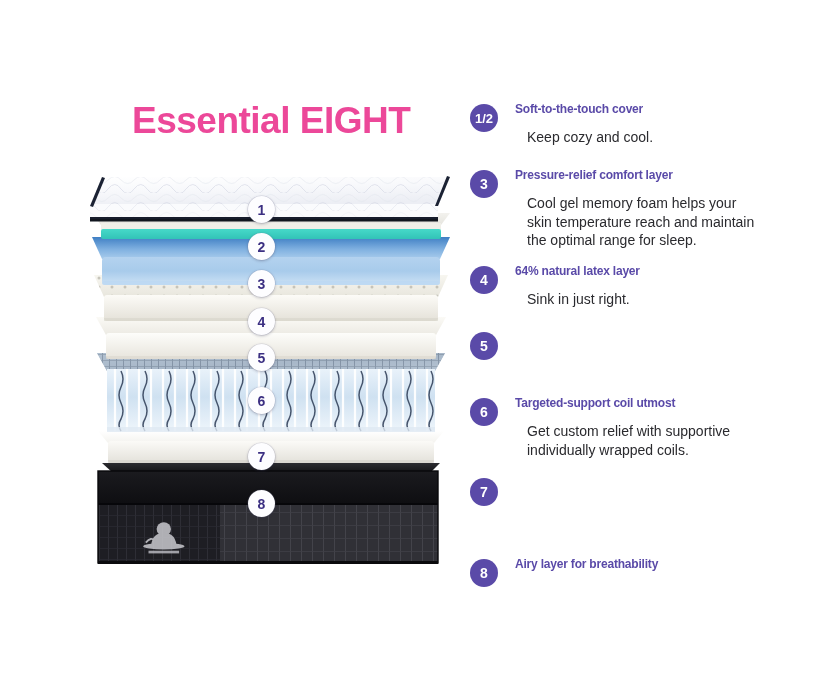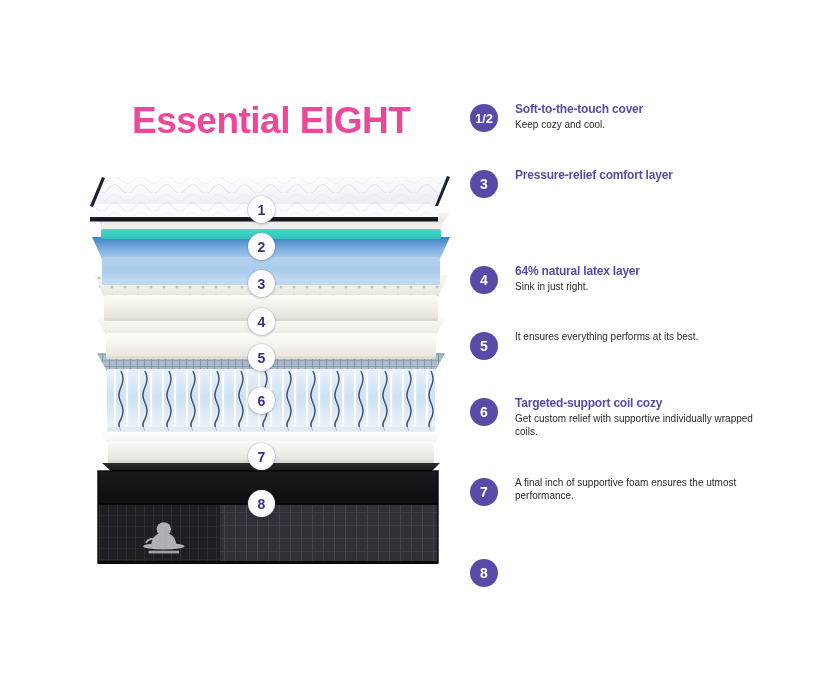--- a/index.html
+++ b/index.html
@@ -64,24 +64,24 @@
   .ftext{position:absolute;left:45px;top:-2px;width:258px;}
   .fhead{
     font-size:12px;
     font-weight:bold;
     color:#5a4aa8;
     letter-spacing:-0.2px;
     white-space:nowrap;
     margin:0 0 2px 0;
   }
   .fbody{
-    font-size:10px;
+    font-size:14px;
     color:#2a2a2e;
     line-height:1.33;
-    margin:0;
+    margin:12px;
   }
 </style>
 </head>
 <body>
 
 <div id="title">Essential EIGHT</div>
 
 <div id="diagram">
 
   <div class="layer">
@@ -347,52 +347,52 @@
     <div class="ftext">
       <p class="fhead">Soft-to-the-touch cover</p>
       <p class="fbody">Keep cozy and cool.</p>
     </div>
   </div>
 
   <div class="feature" style="top:66px;">
     <div class="fbadge num">3</div>
     <div class="ftext">
       <p class="fhead">Pressure-relief comfort layer</p>
+      <p class="fbody">Cool gel memory foam helps your skin temperature reach and maintain the optimal range for sleep.</p>
     </div>
   </div>
 
   <div class="feature" style="top:162px;">
     <div class="fbadge num">4</div>
     <div class="ftext">
       <p class="fhead">64% natural latex layer</p>
       <p class="fbody">Sink in just right.</p>
     </div>
   </div>
 
   <div class="feature" style="top:228px;">
     <div class="fbadge num">5</div>
     <div class="ftext">
-      <p class="fbody">It ensures everything performs at its best.</p>
     </div>
   </div>
 
   <div class="feature" style="top:294px;">
     <div class="fbadge num">6</div>
     <div class="ftext">
-      <p class="fhead">Targeted-support coil cozy</p>
+      <p class="fhead">Targeted-support coil utmost</p>
       <p class="fbody">Get custom relief with supportive individually wrapped coils.</p>
     </div>
   </div>
 
   <div class="feature" style="top:374px;">
     <div class="fbadge num">7</div>
     <div class="ftext">
-      <p class="fbody">A final inch of supportive foam ensures the utmost performance.</p>
     </div>
   </div>
 
   <div class="feature" style="top:455px;">
     <div class="fbadge num">8</div>
     <div class="ftext">
+      <p class="fhead">Airy layer for breathability</p>
     </div>
   </div>
 
 </div>
 
 </body></html>

